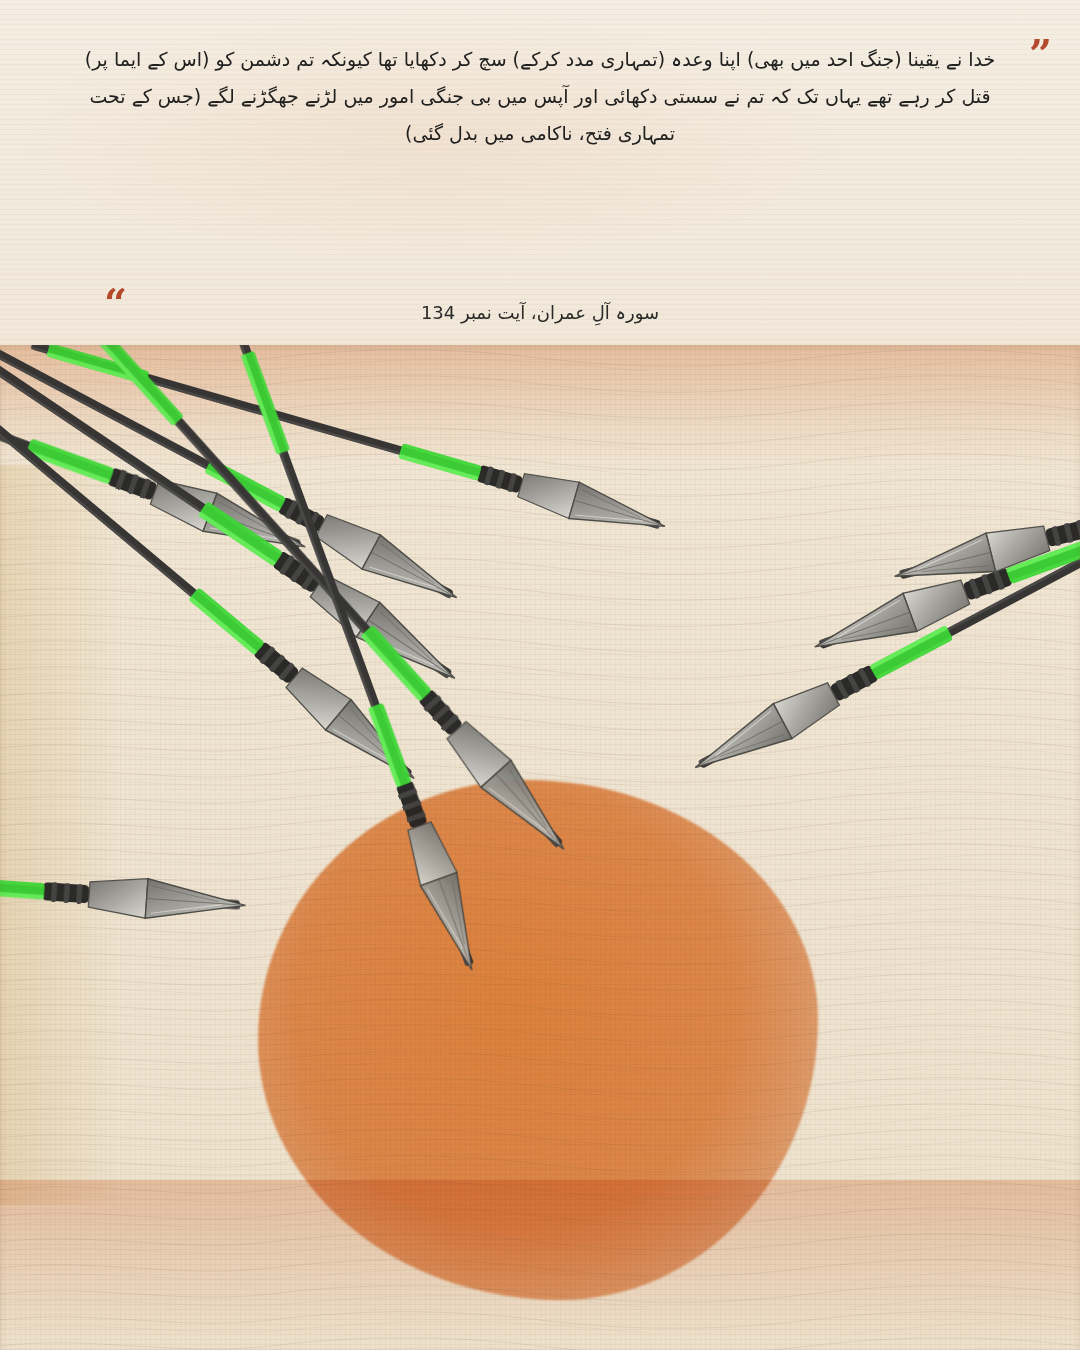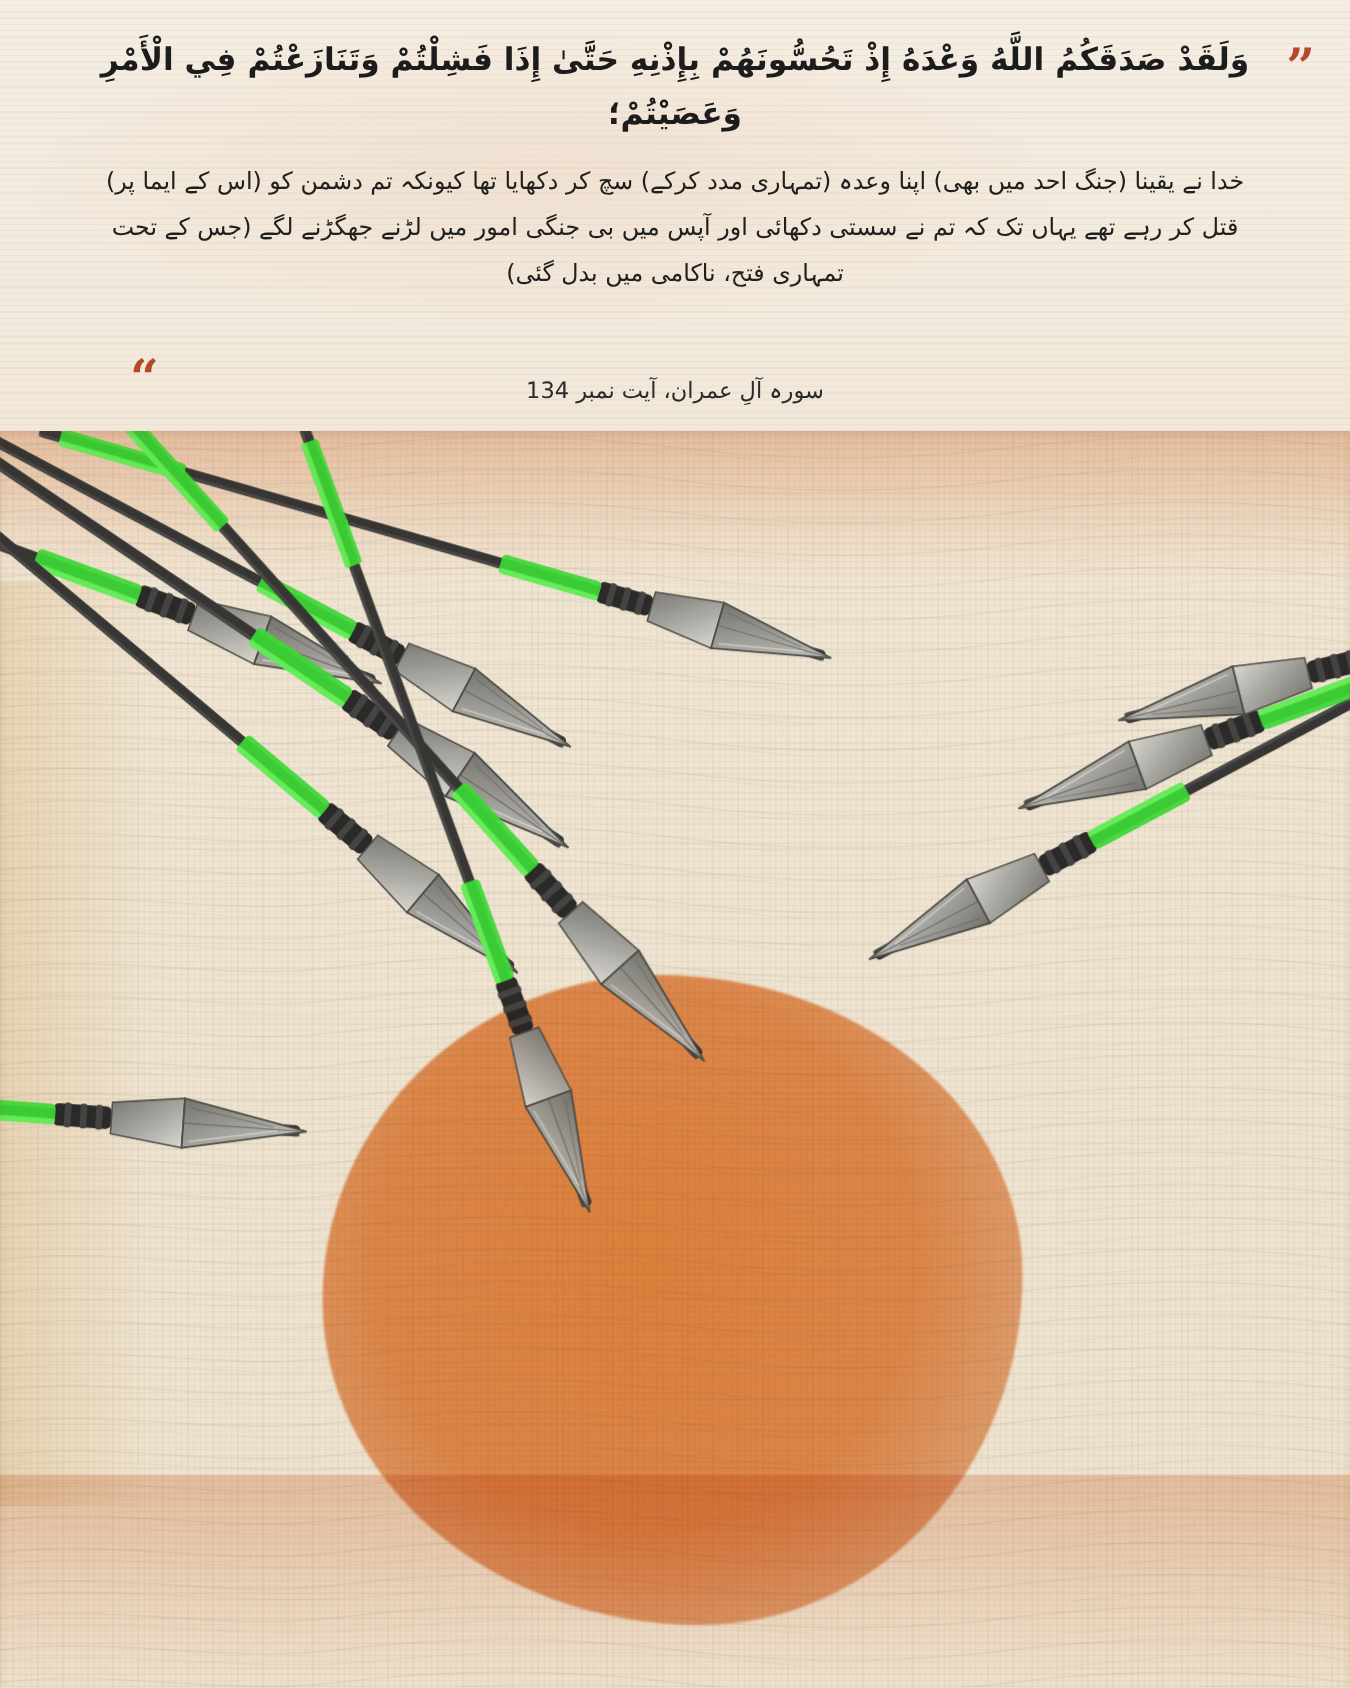--- a/index.html
+++ b/index.html
@@ -165,21 +165,20 @@
 </style>
 </head>
 <body>
 
 <div class="poster">
 
   <div class="text-panel">
 
     <div class="quote-open">”</div>
 
-    <div class="arabic-line">وَلَقَدْ صَدَقَكُمُ اللَّهُ وَعْدَهُ إِذْ تَحُسُّونَهُمْ بِإِذْنِهِ حَتَّىٰ إِذَا فَشِلْتُمْ وَتَنَازَعْتُمْ فِي الْأَمْرِ وَعَصَيْتُمْ؛</div>
 
     <div class="urdu-block">
       <p>خدا نے یقینا (جنگ احد میں بھی) اپنا وعدہ (تمہاری مدد کرکے) سچ کر دکھایا تھا کیونکہ تم دشمن کو (اس کے ایما پر) قتل کر رہے تھے یہاں تک کہ تم نے سستی دکھائی اور آپس میں بی جنگی امور میں لڑنے جھگڑنے لگے (جس کے تحت تمہاری فتح، ناکامی میں بدل گئی)</p>
     </div>
 
     <div class="quote-close">“</div>
 
     <div class="reference">سورہ آلِ عمران، آیت نمبر 134</div>
   </div>
 

